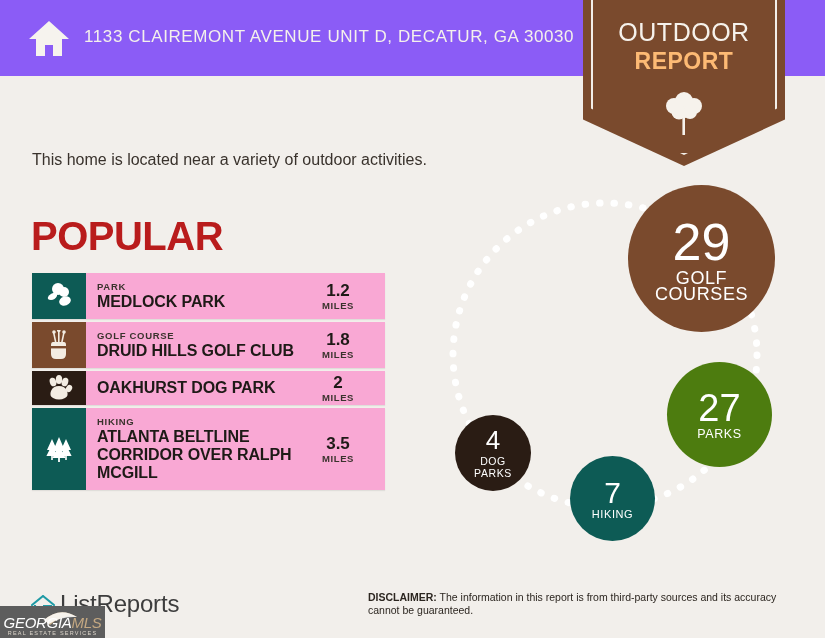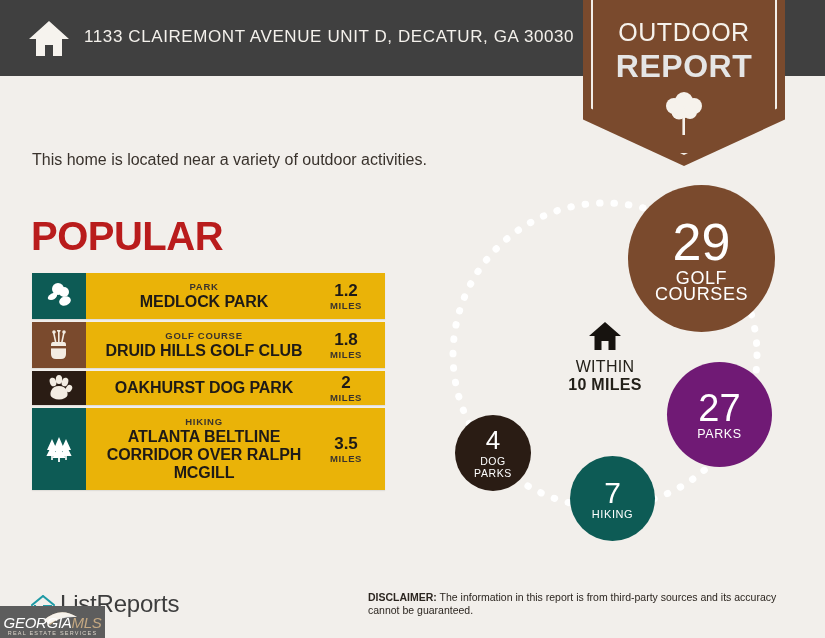--- a/index.html
+++ b/index.html
@@ -7,21 +7,21 @@
     width:825px;height:638px;overflow:hidden;
     background:#f2efeb;
     font-family:"Liberation Sans", sans-serif;
     -webkit-font-smoothing:antialiased;
   }
   #page{position:relative;width:825px;height:638px;background:#f2efeb;}
 
   
   .header-bar{
     position:absolute;left:0;top:0;width:825px;height:76px;
-    background:#404040;
+    background:#8b5cf6;
   }
   .home-glyph{
     position:absolute;left:28px;top:18px;width:42px;height:40px;
   }
   .addr{
     position:absolute;left:84px;top:27px;
     color:#f4f1ec;font-size:17px;letter-spacing:.6px;
     font-weight:400;white-space:nowrap;
   }
 
@@ -38,21 +38,21 @@
     clip-path:polygon(0 0,100% 0,100% 70%,50% 100%,0 70%);
     box-sizing:border-box;
     pointer-events:none;
   }
   .badge-l1{
     position:absolute;left:0;top:18px;width:202px;
     color:#f6f2ec;font-size:25px;letter-spacing:.5px;font-weight:400;
   }
   .badge-l2{
     position:absolute;left:0;top:48px;width:202px;
-    color:#e5e5e5;font-size:32px;letter-spacing:.5px;font-weight:700;
+    color:#fdba74;font-size:23px;letter-spacing:.5px;font-weight:700;
   }
   .badge-tree{position:absolute;left:80px;top:88px;width:42px;height:48px;}
 
   
   .title{
     position:absolute;left:31px;top:99px;
     font-size:43px;font-weight:700;color:#1e1610;letter-spacing:-0.5px;
   }
   .subtitle{
     position:absolute;left:32px;top:151px;
@@ -60,61 +60,60 @@
   }
   .popular{
     position:absolute;left:31px;top:214px;
     font-size:40px;font-weight:700;color:#b91c1c;letter-spacing:-0.5px;
   }
 
   
   .list{position:absolute;left:32px;top:273px;width:353px;}
   .row{
     position:relative;display:flex;align-items:stretch;
-    background:#eab308;margin-bottom:3px;
+    background:#f9a8d4;margin-bottom:3px;
     box-shadow:0 1px 1px rgba(0,0,0,.07);
-    text-align:center;
   }
   .tile{
     width:54px;flex:0 0 54px;
     display:flex;align-items:center;justify-content:center;
   }
   .tile svg{display:block;}
   .rowmid{flex:1 1 auto;padding:8px 4px 8px 11px;display:flex;flex-direction:column;justify-content:center;}
   .cat{
     font-size:9.5px;font-weight:700;color:#3a332d;letter-spacing:.7px;
     text-transform:uppercase;line-height:12px;
   }
   .nm{
     font-size:16px;font-weight:700;color:#1e1a17;letter-spacing:-0.1px;
     line-height:18px;text-transform:uppercase;
   }
   .rowright{
     flex:0 0 62px;display:flex;flex-direction:column;
-    align-items:center;justify-content:center;padding-right:8px;
+    align-items:center;justify-content:center;padding-right:16px;
   }
   .dist{font-size:17px;font-weight:700;color:#1e1a17;line-height:19px;}
   .unit{font-size:9.5px;font-weight:700;color:#3a332d;letter-spacing:.6px;}
 
   
   .diagram{position:absolute;left:400px;top:170px;width:425px;height:400px;}
   .dots{position:absolute;left:0;top:0;}
   .circ{
     position:absolute;border-radius:50%;
     display:flex;flex-direction:column;align-items:center;justify-content:center;
     color:#ffffff;text-align:center;line-height:1;
   }
   .circ .num{font-weight:400;}
   .circ .lbl{font-weight:400;letter-spacing:.6px;}
 
   #c-golf{left:228px;top:15px;width:147px;height:147px;background:#7a4a2d;}
   #c-golf .num{font-size:52px;margin-bottom:2px;}
   #c-golf .lbl{font-size:18px;line-height:16px;}
 
-  #c-parks{left:267px;top:192px;width:105px;height:105px;background:#701a75;}
+  #c-parks{left:267px;top:192px;width:105px;height:105px;background:#4d7c0f;}
   #c-parks .num{font-size:38px;margin-bottom:1px;}
   #c-parks .lbl{font-size:12.5px;}
 
   #c-hike{left:170px;top:286px;width:85px;height:85px;background:#0d5b55;}
   #c-hike .num{font-size:30px;margin-bottom:1px;}
   #c-hike .lbl{font-size:11px;}
 
   #c-dog{left:55px;top:245px;width:76px;height:76px;background:#2a1c14;}
   #c-dog .num{font-size:26px;margin-bottom:2px;}
   #c-dog .lbl{font-size:10.5px;line-height:12px;}
@@ -299,27 +298,20 @@
       <div class="num">7</div>
       <div class="lbl">HIKING</div>
     </div>
 
     <div class="circ" id="c-dog">
       <div class="num">4</div>
       <div class="lbl">DOG</div>
       <div class="lbl">PARKS</div>
     </div>
 
-    <div class="center">
-      <svg class="hs" width="34" height="32" viewBox="0 0 34 32">
-        <path d="M17 2 L33 16 L27.5 16 L27.5 30 L20.5 30 L20.5 21 L13.5 21 L13.5 30 L6.5 30 L6.5 16 L1 16 Z" fill="#17130f"></path>
-      </svg>
-      <div class="w1">WITHIN</div>
-      <div class="w2">10 MILES</div>
-    </div>
   </div>
 
   <div class="lr-logo">
     <svg width="26" height="22" viewBox="0 0 26 22">
       <path d="M13 3 L24 12 M13 3 L2 12" fill="none" stroke="#1f9aa5" stroke-width="2.1" stroke-linecap="round"></path>
       <path d="M5 12 L5 19 L21 19 L21 12" fill="none" stroke="#1f9aa5" stroke-width="2.1"></path>
       <path d="M13 13 L19 13 L19 19" fill="none" stroke="#1f9aa5" stroke-width="2.1"></path>
     </svg>
     <span class="lr-text">ListReports</span>
   </div>

